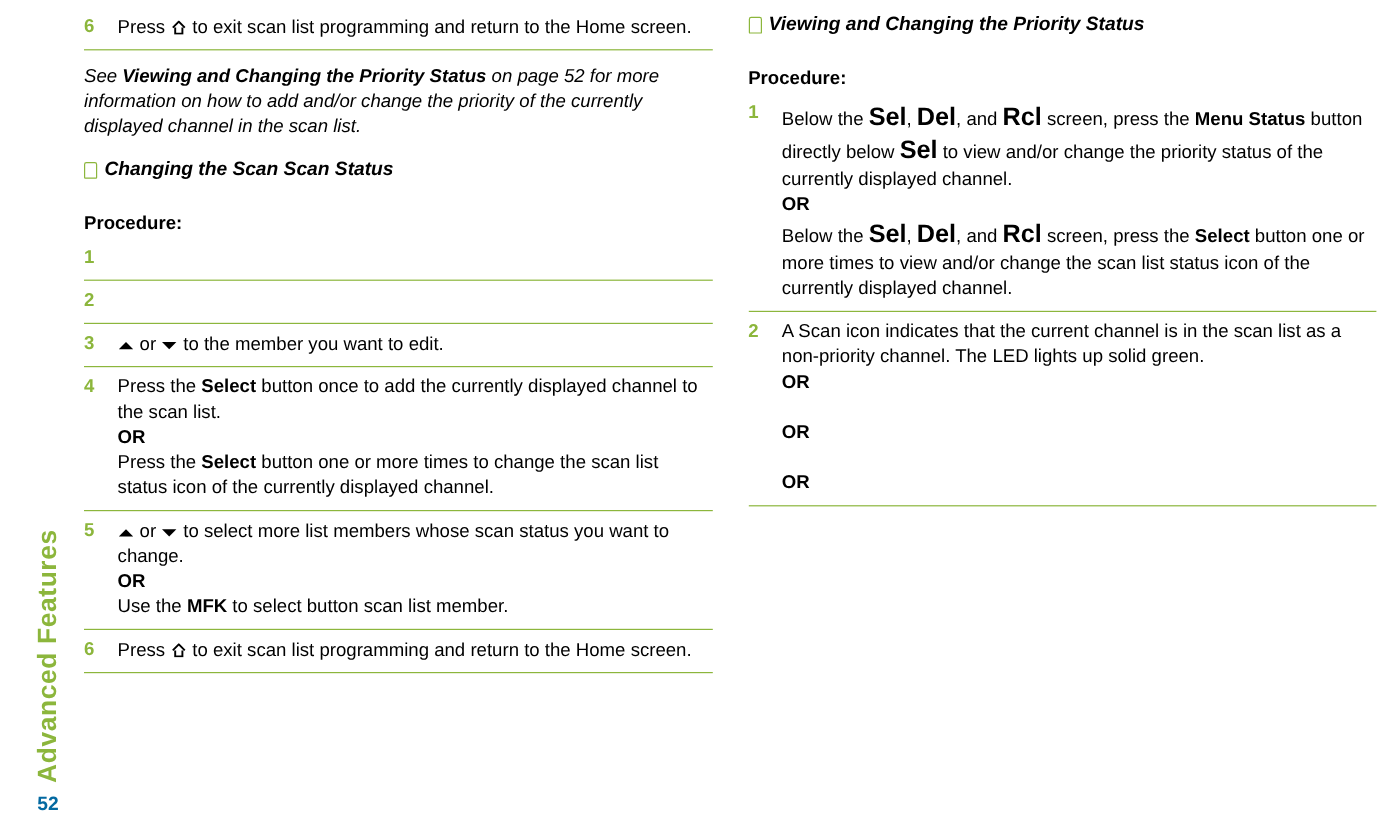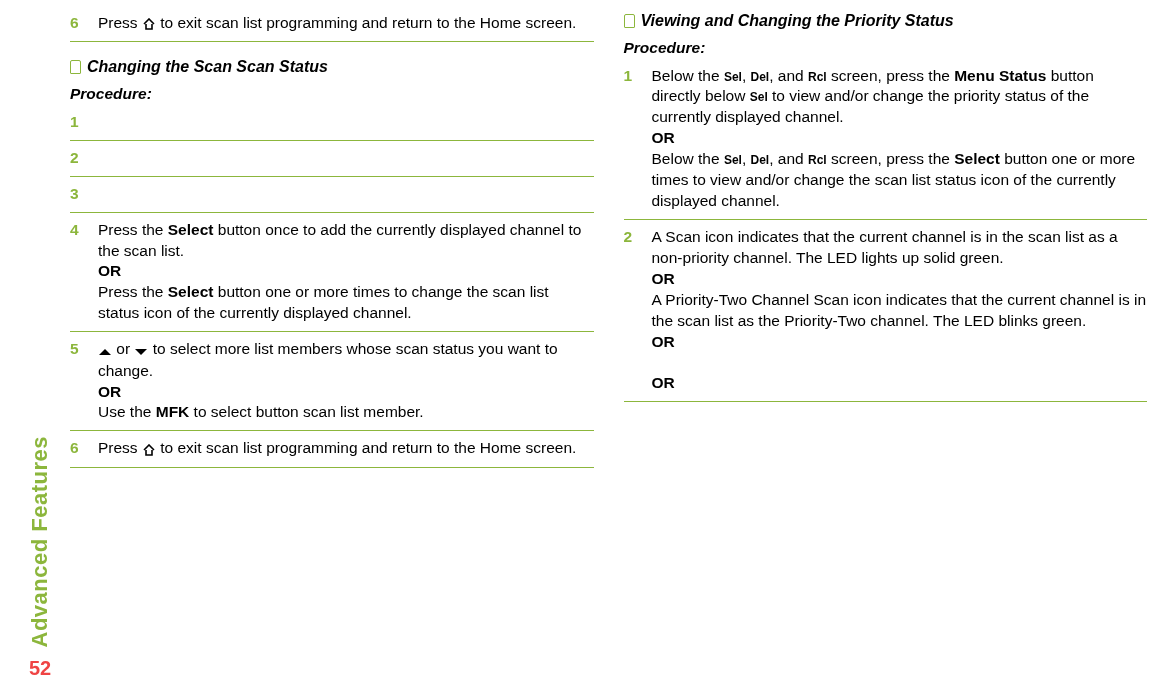--- a/index.html
+++ b/index.html
@@ -30,22 +30,22 @@
   .vlabel {
     writing-mode: vertical-rl;
     transform: rotate(180deg);
     color: #8CB63C;
     font-size: 22px;
     font-weight: bold;
     letter-spacing: 0.5px;
     margin-bottom: 10px;
   }
   .pagenum {
-    color: #ef4444;
-    font-size: 20px;
+    color: #0369a1;
+    font-size: 16px;
     font-weight: bold;
   }
   .cols {
     flex: 1;
     display: flex;
     flex-direction: row;
     gap: 30px;
   }
   .col {
     flex: 1;
@@ -83,32 +83,31 @@
     width: 11px;
     height: 14px;
     border: 1.3px solid #8CB63C;
     border-radius: 2px 2px 1px 1px;
     position: relative;
     display: inline-block;
     box-sizing: border-box;
   }
   .proc {
     font-weight: bold;
-    margin: 6px 0 4px 0;
-    font-style: italic;
+    margin: 24px 0 4px 0;
   }
   .note {
     font-style: italic;
     margin: 12px 0;
   }
   .b { font-weight: bold; }
   .softkey {
     font-family: "Trebuchet MS", Arial, sans-serif;
     font-weight: bold;
-    font-size: 12px;
+    font-size: 21px;
   }
   .homeicon, .arrow {
     display: inline-block;
     vertical-align: middle;
   }
   .homeicon svg, .arrow svg {
     vertical-align: -2px;
   }
 </style>
 </head>
@@ -127,39 +126,49 @@
       <div class="step">
         <div class="step-n">6</div>
         <div class="step-t">
           <span>Press </span><span class="homeicon"><svg width="14" height="12" viewBox="0 0 14 12">
                 <path d="M2 6 L7 1 L12 6 M4 6 V11 H10 V6" fill="none" stroke="#000" stroke-width="1.6"></path>
               </svg></span><span> to exit scan list programming and return to the Home screen.</span>
         </div>
       </div>
       <hr class="sep">
 
+      <div class="note">
+        <span>See </span><span class="b">Viewing and Changing the Priority Status</span><span> on page 52 for more information on how to add and/or change the priority of the currently displayed channel in the scan list.</span>
+      </div>
 
       <div class="heading">
         <span class="heading-icon"></span>
         <span>Changing the Scan Scan Status</span>
       </div>
       <div class="proc">Procedure:</div>
 
       <div class="step">
         <div class="step-n">1</div>
       </div>
       <hr class="sep">
 
       <div class="step">
         <div class="step-n">2</div>
       </div>
       <hr class="sep">
 
       <div class="step">
         <div class="step-n">3</div>
+        <div class="step-t">
+          <span class="arrow"><svg width="14" height="10" viewBox="0 0 14 10">
+                <path d="M1 8 L7 2 L13 8 Z" fill="#000"></path>
+              </svg></span><span> or </span><span class="arrow"><svg width="14" height="10" viewBox="0 0 14 10">
+                <path d="M1 2 L7 8 L13 2 Z" fill="#000"></path>
+              </svg></span><span> to the member you want to edit.</span>
+        </div>
       </div>
       <hr class="sep">
 
       <div class="step">
         <div class="step-n">4</div>
         <div class="step-t">
           <span>Press the </span><span class="b">Select</span><span> button once to add the currently displayed channel to the scan list.</span><br>
           <span class="b">OR</span><br>
           <span>Press the </span><span class="b">Select</span><span> button one or more times to change the scan list status icon of the currently displayed channel.</span>
         </div>
@@ -206,21 +215,21 @@
           <span>Below the </span><span class="softkey">Sel</span><span>, </span><span class="softkey">Del</span><span>, and </span><span class="softkey">Rcl</span><span> screen, press the </span><span class="b">Select</span><span> button one or more times to view and/or change the scan list status icon of the currently displayed channel.</span>
         </div>
       </div>
       <hr class="sep">
 
       <div class="step">
         <div class="step-n">2</div>
         <div class="step-t">
           <span>A Scan icon indicates that the current channel is in the scan list as a non-priority channel. The LED lights up solid green.</span><br>
           <span class="b">OR</span><br>
-          <span>A Priority-Two Channel Scan icon indicates that the current channel is in the scan list as the Priority-Two channel. The LED blinks green.</span><br>
+          <br>
           <span class="b">OR</span><br>
           <br>
           <span class="b">OR</span><br>
         </div>
       </div>
       <hr class="sep">
     </div>
   </div>
 </div>
 

